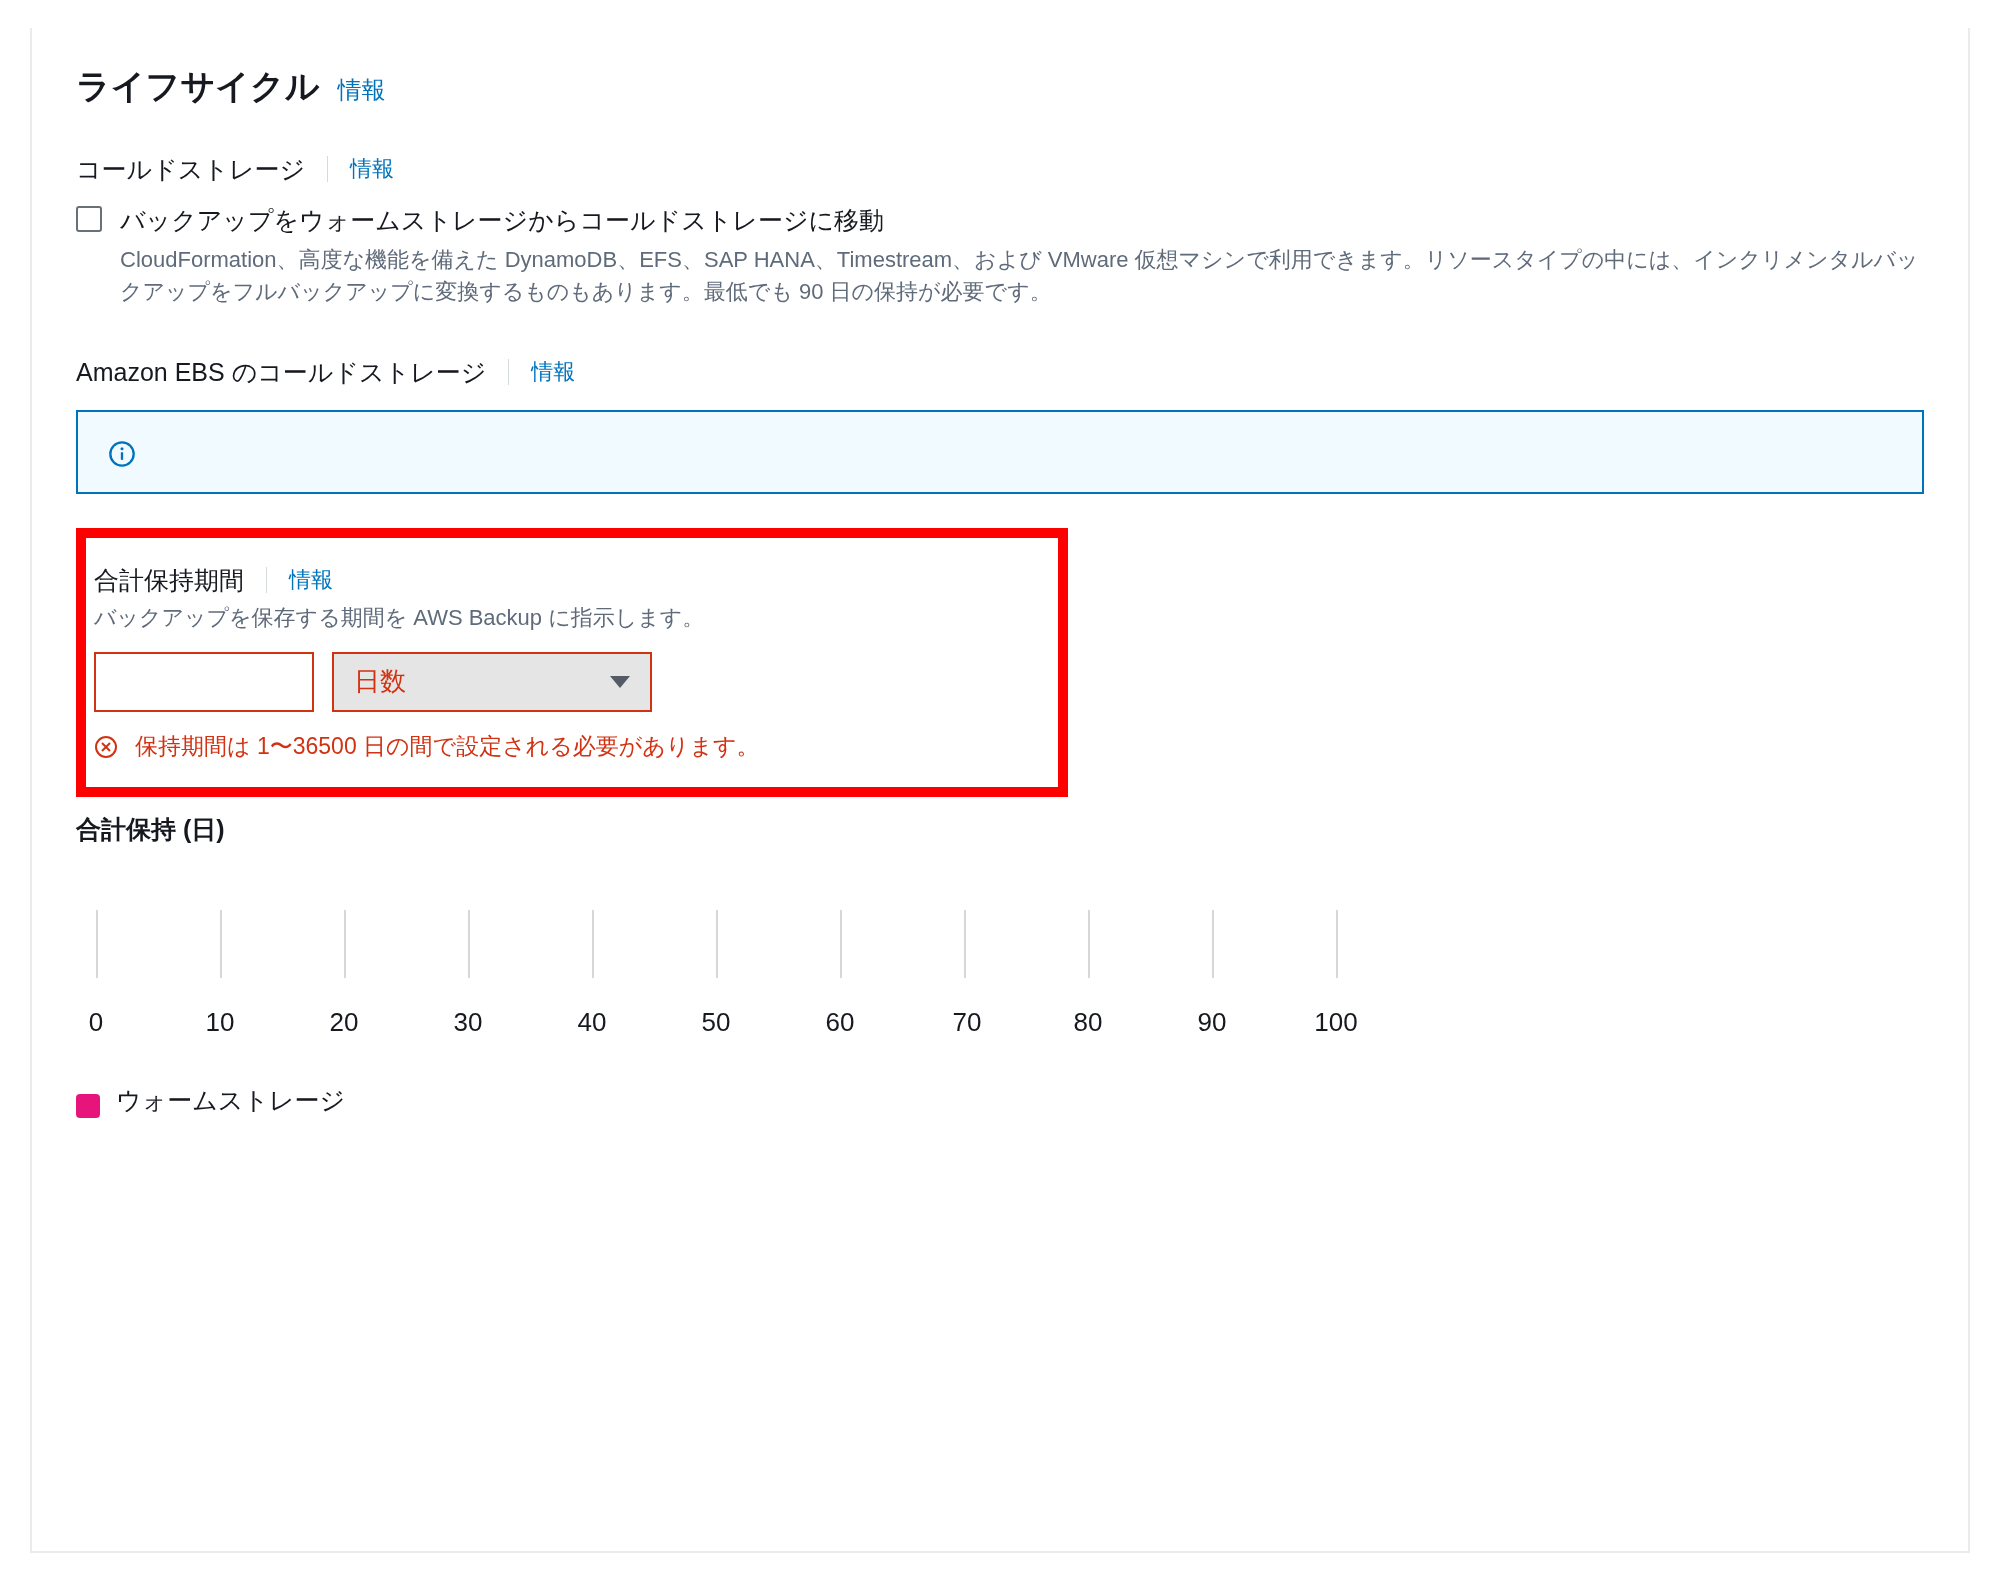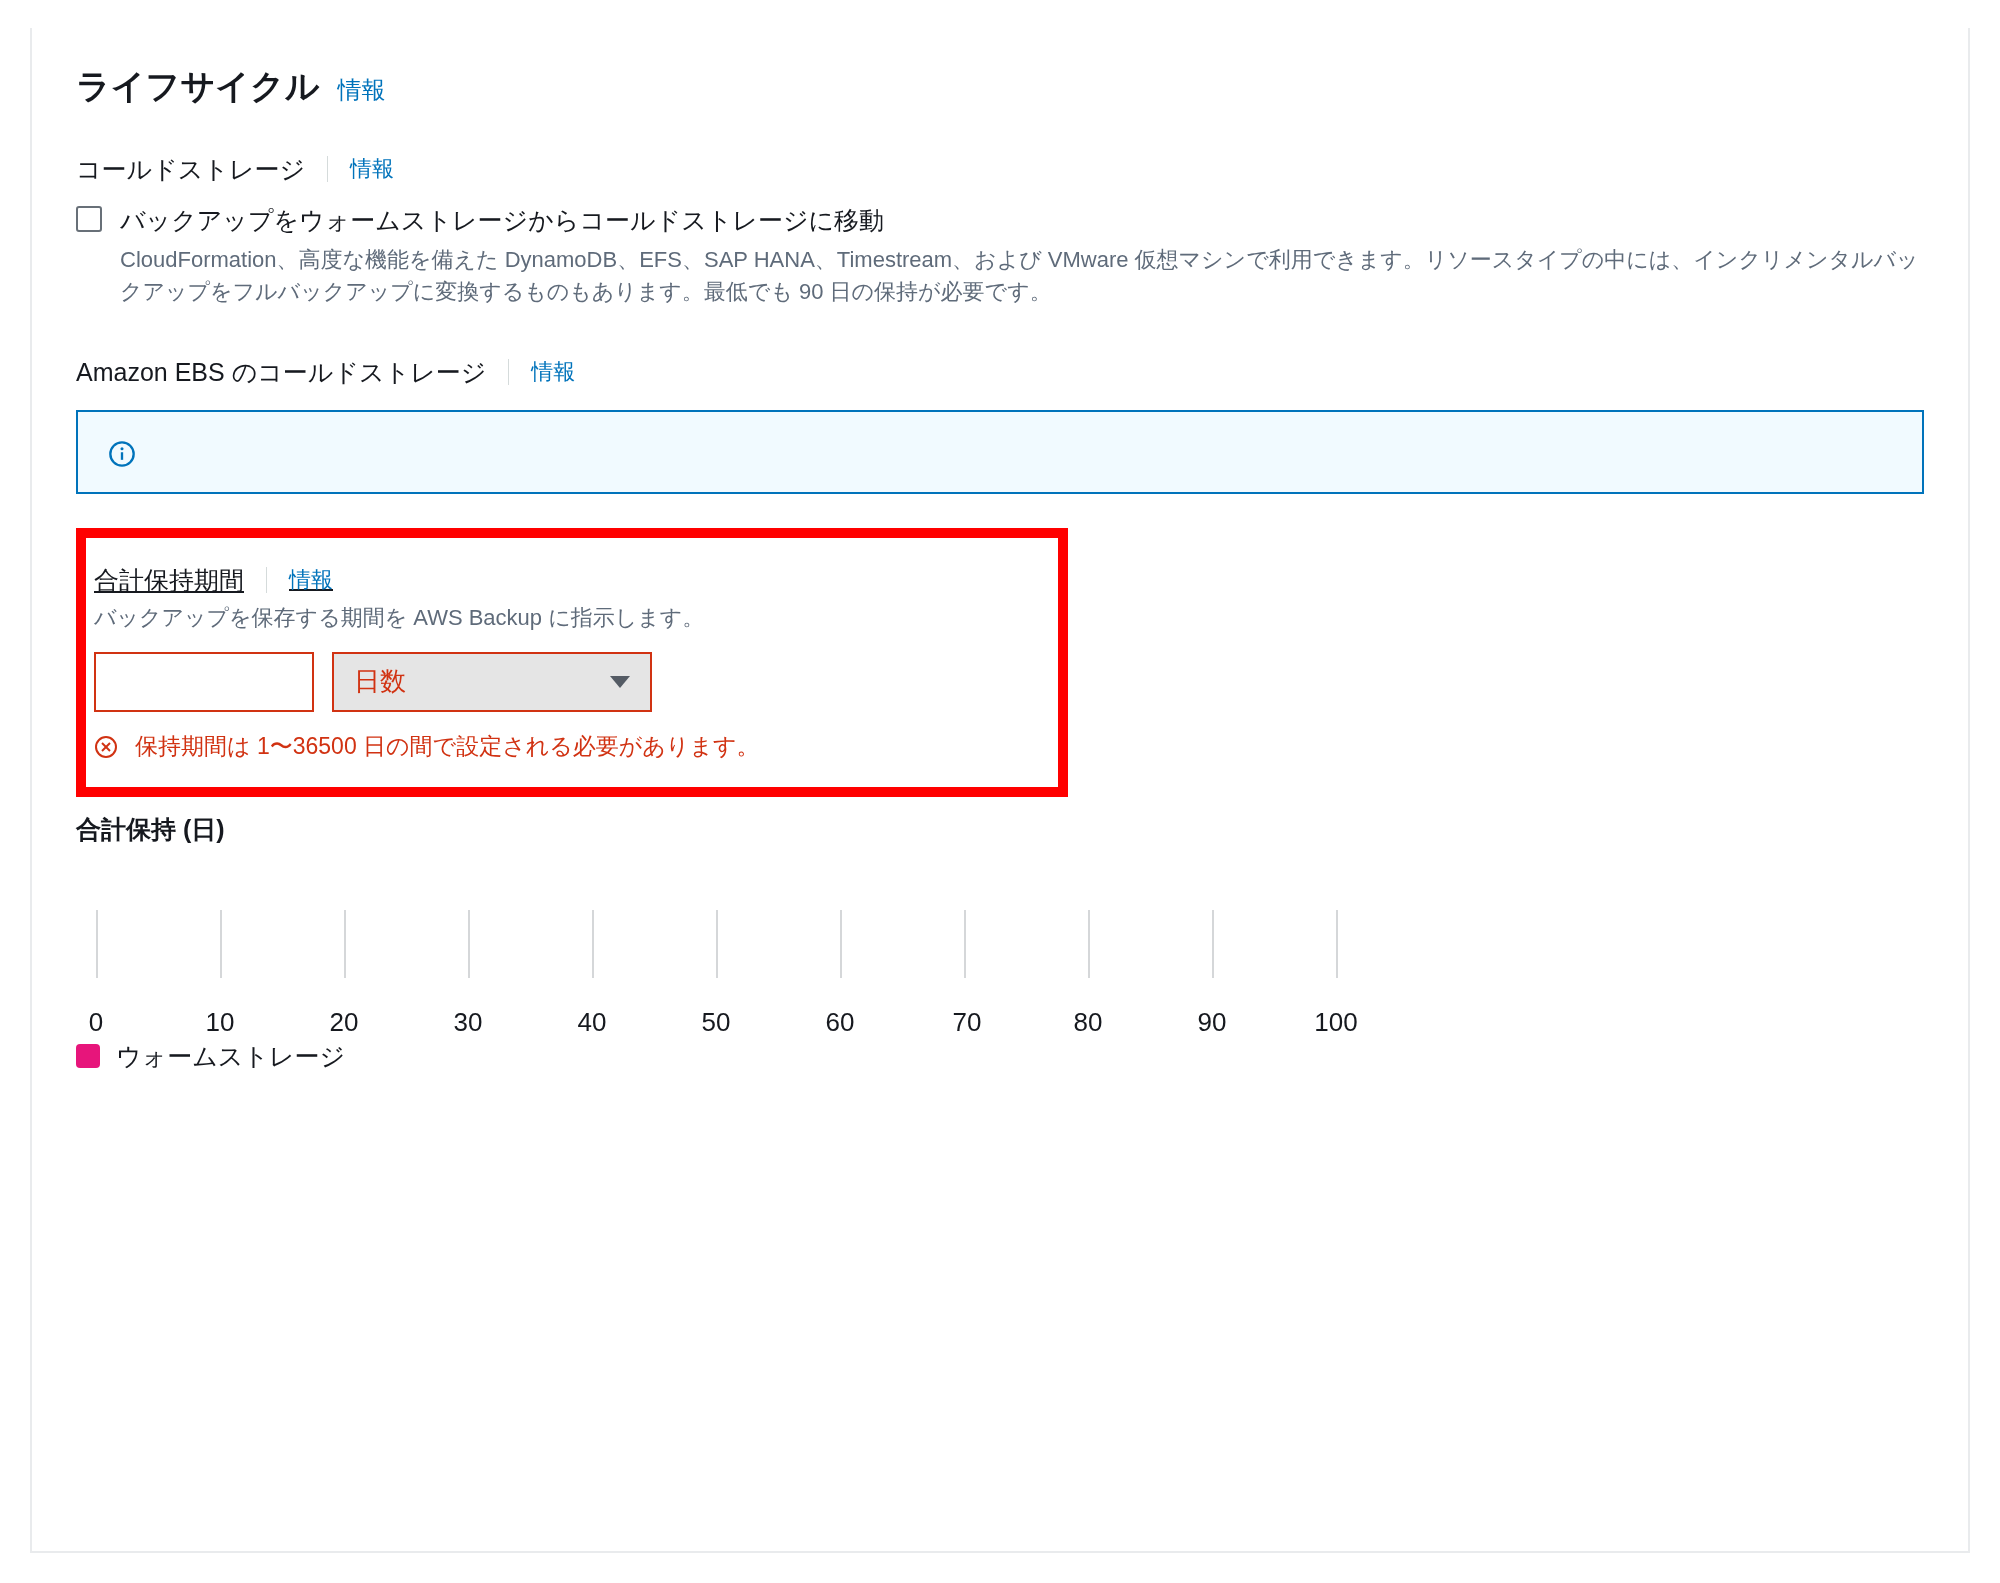--- a/index.html
+++ b/index.html
@@ -98,21 +98,21 @@
   }
 
   
   .hl-block {
     margin-top: 34px;
     border: 10px solid #ff0000;
     padding: 24px 16px 24px 4px;
     width: 992px;
   }
   .hl-inner { padding-left: 4px; }
-  .hl-title-row { display:flex; align-items:center; gap:22px; margin-bottom:4px;text-decoration:underline; }
+  .hl-title-row { display:flex; align-items:center; gap:22px; margin-bottom:4px; }
   .hl-title { font-size: 25px; color:#16191f; }
   .hl-desc { color:#5f6b7a; font-size:22px; margin-bottom:18px; }
   .hl-inputs { display:flex; gap:18px; align-items:stretch; }
   .num-input {
     width: 220px; height: 60px;
     border: 2px solid #d13212;
     background:#fff;
     font-size: 24px;
     padding: 0 14px;
     outline: none;
@@ -149,21 +149,21 @@
     position: absolute; top: 0;
     width: 2px; height: 68px; background: #d5d7d9;
   }
   .axis-labels { position: relative; height: 34px; margin-top: 24px; }
   .axis-label {
     position: absolute; top: 0;
     transform: translateX(-50%);
     color:#16191f; font-size: 26px;
   }
 
-  .legend-row { display:flex; align-items:center; gap:16px; }
+  .legend-row { display:flex; align-items:flex-end; gap:16px; margin-top: 44px; }
   .legend-swatch { width:24px; height:24px; border-radius:4px; background:#e7157b; }
   .legend-label { font-size:25px; color:#16191f; }
 </style>
 </head>
 <body>
 
 <div class="page">
   <div class="card">
 
     <div class="section-title-row">

